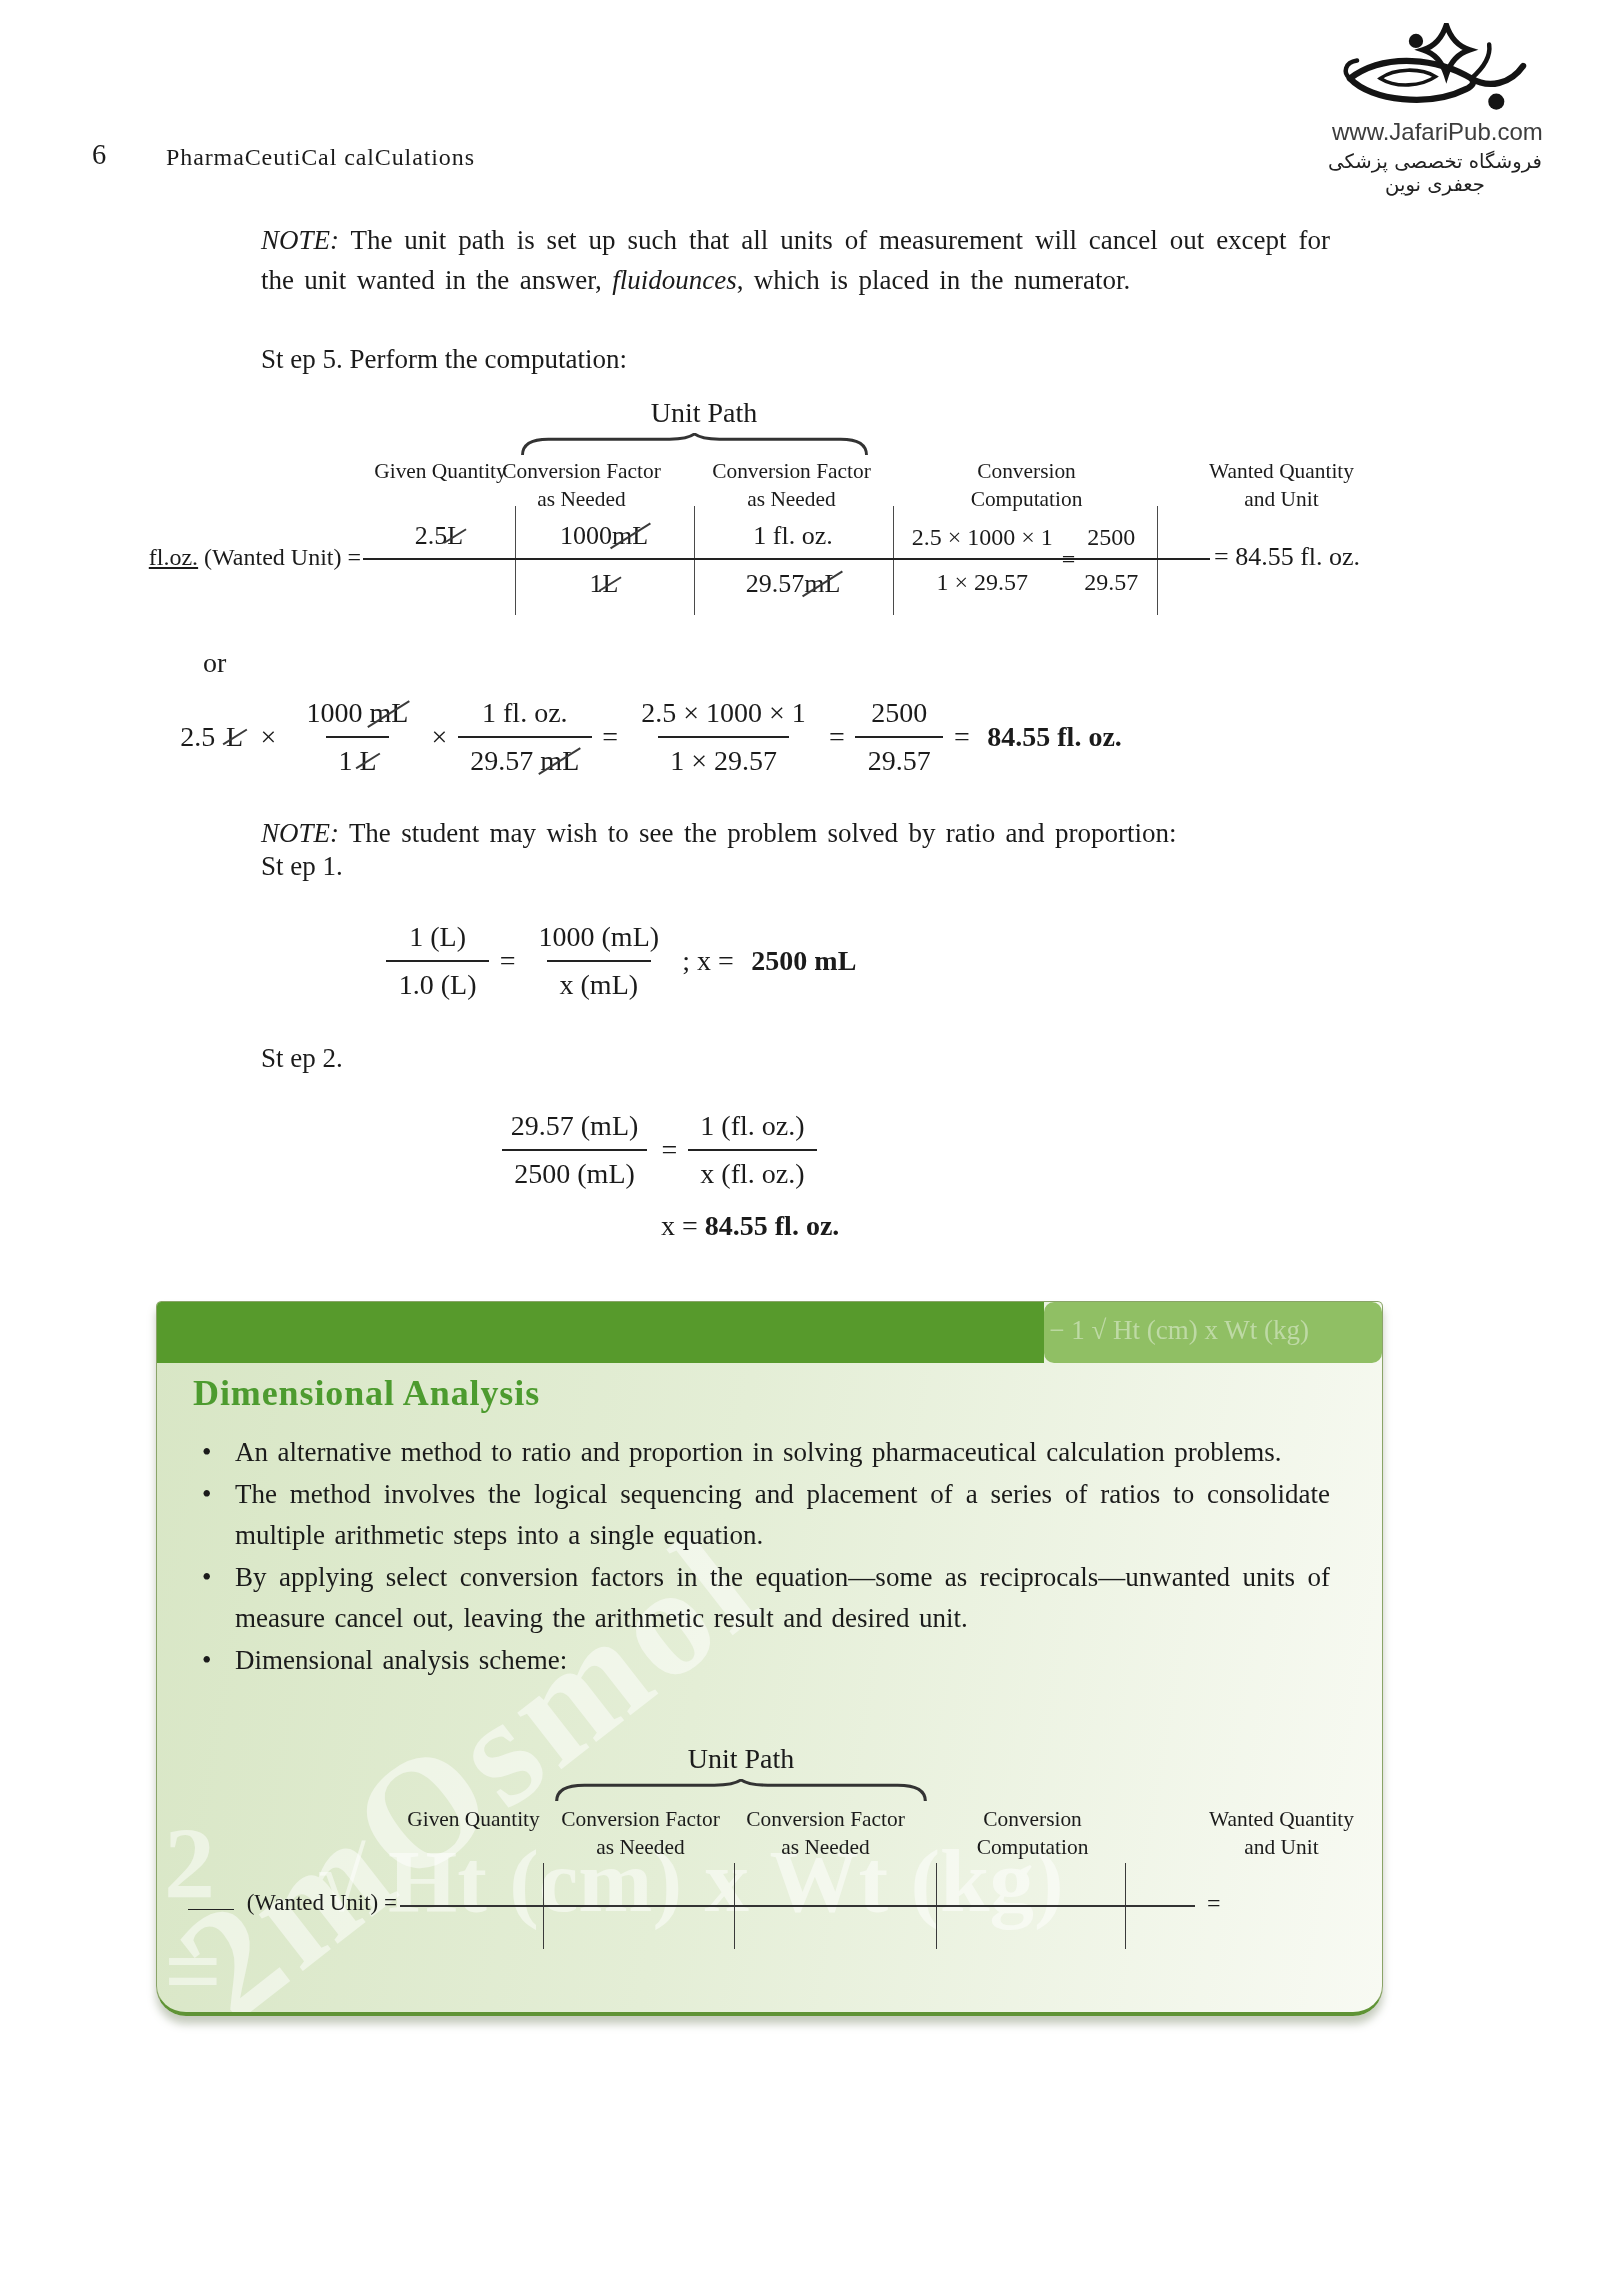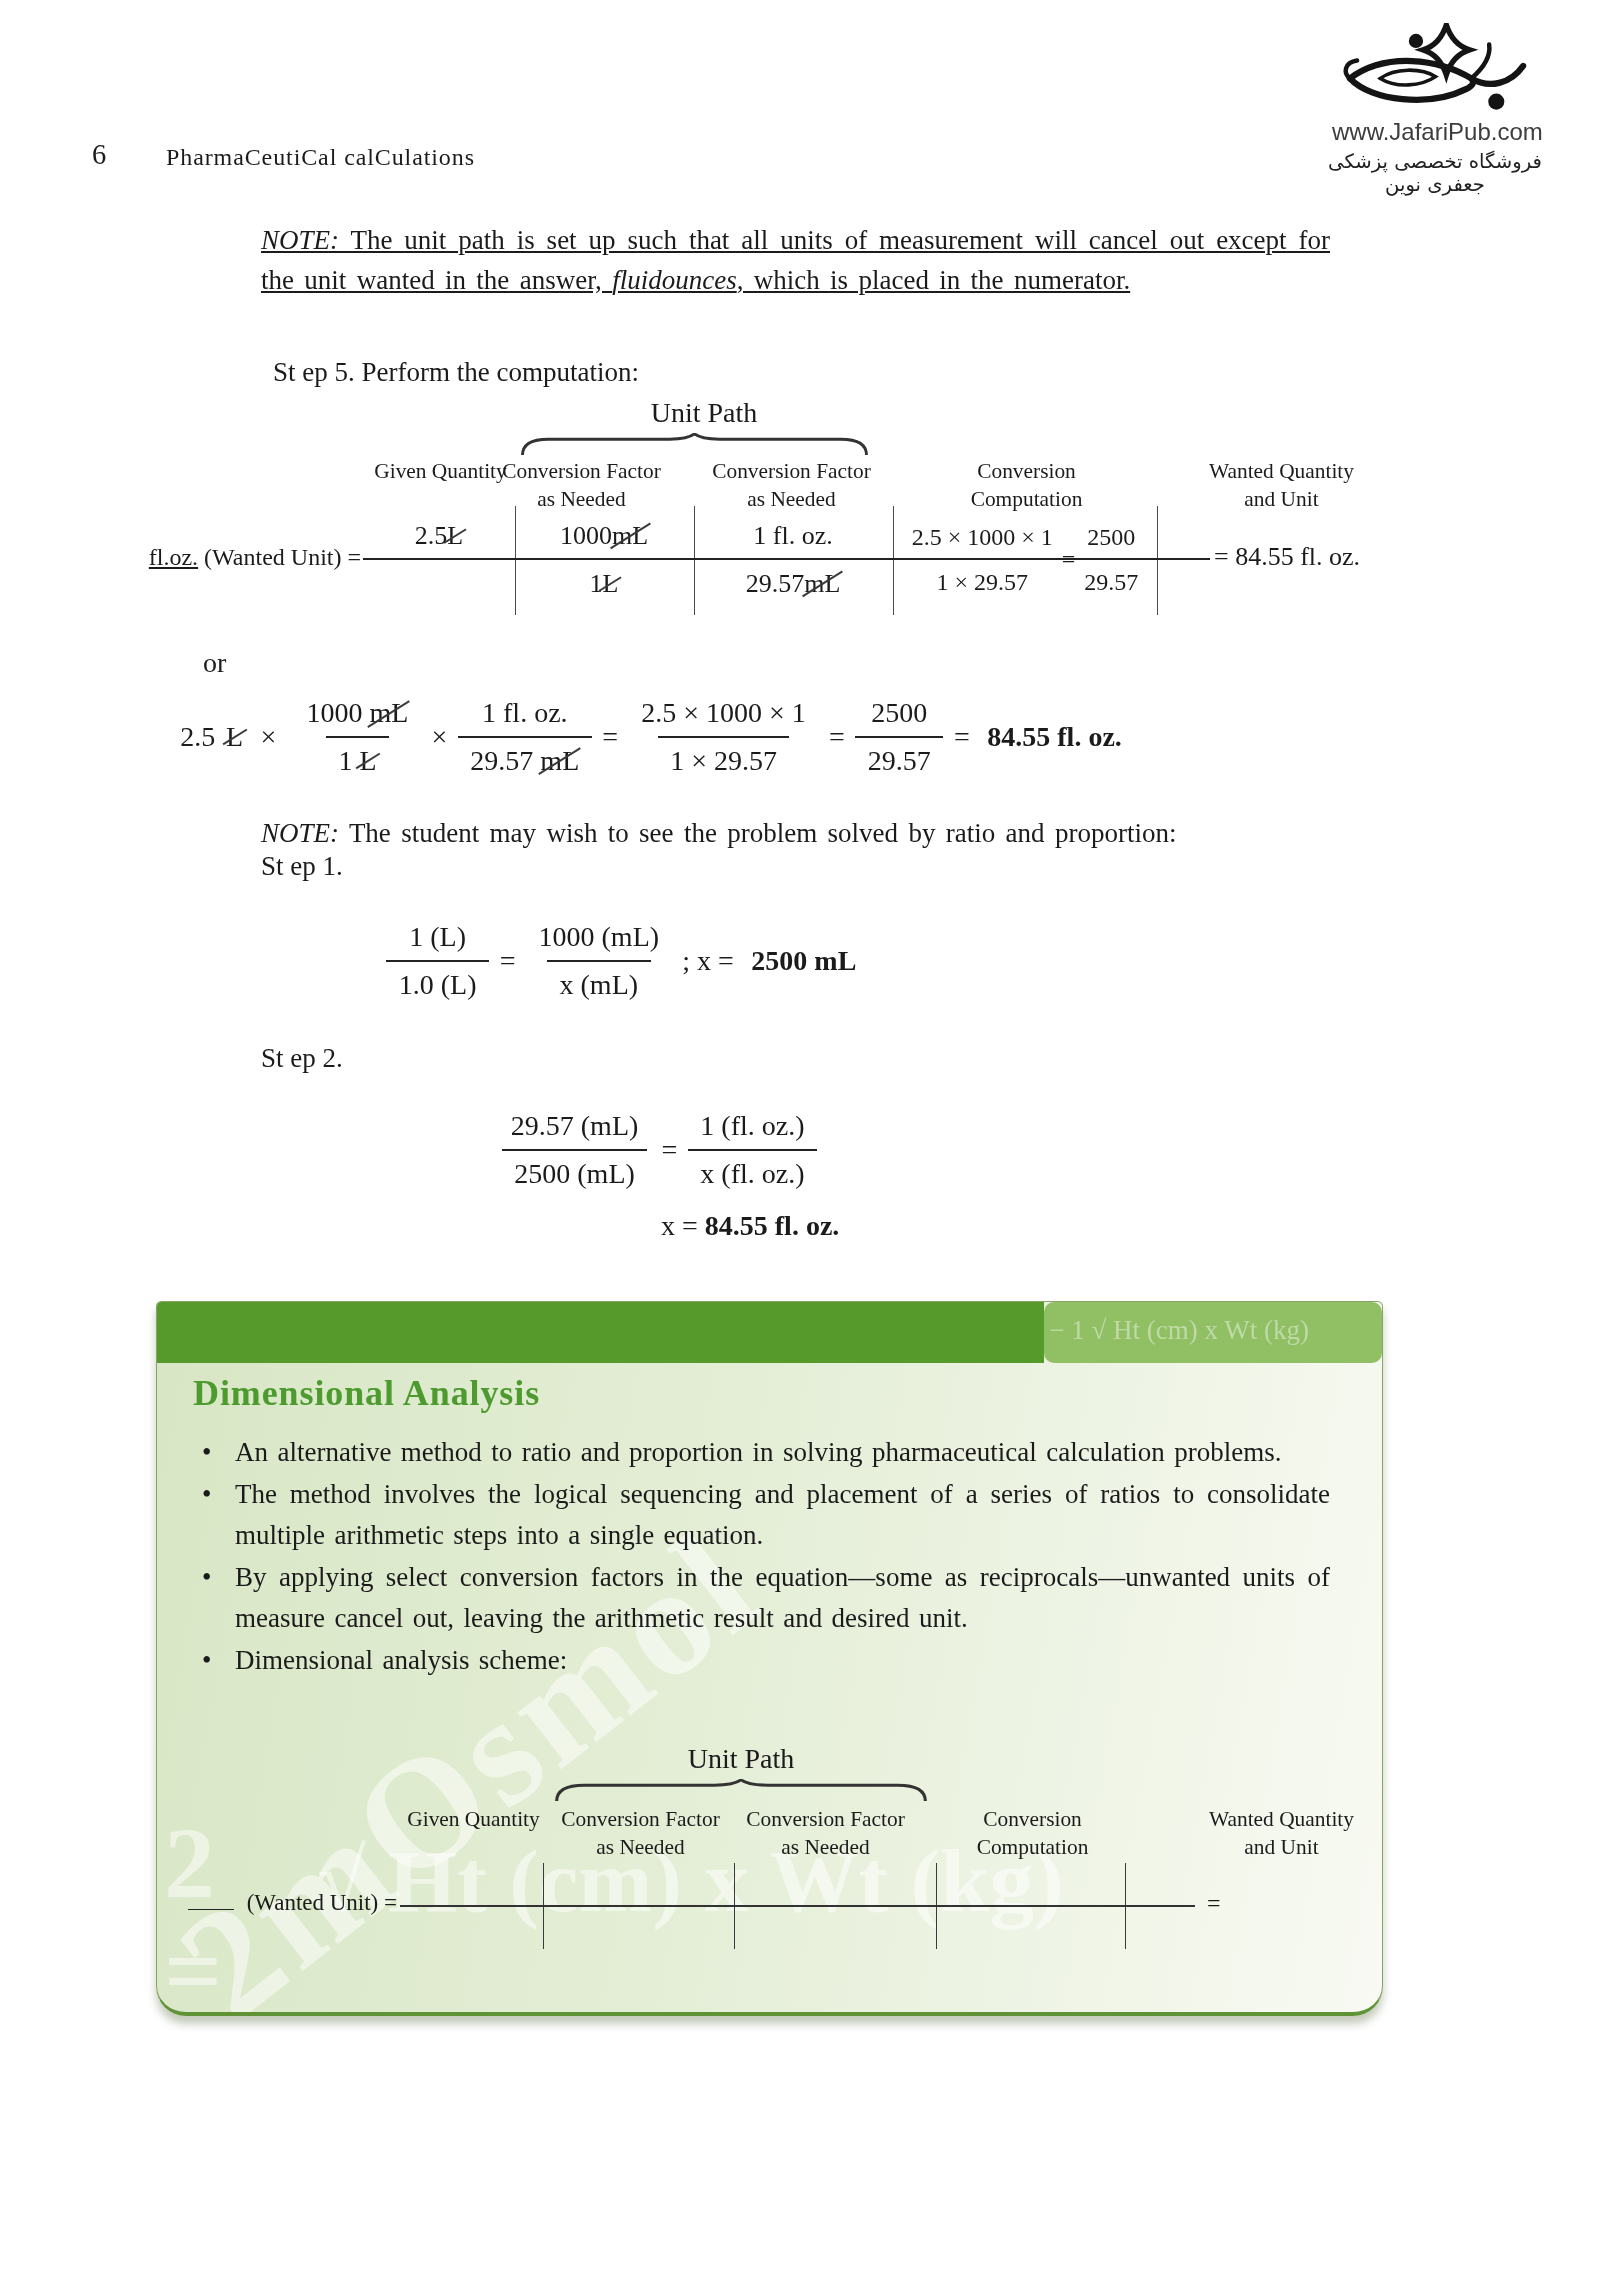--- a/index.html
+++ b/index.html
@@ -11,25 +11,25 @@
   .pgtitle{position:absolute;left:166px;top:144px;font-size:24px;letter-spacing:0.9px;}
   .logo{position:absolute;left:1341px;top:23px;width:191px;height:93px;}
   .siteurl{position:absolute;left:1332px;top:118px;width:209px;text-align:center;
            font-family:"Liberation Sans",sans-serif;font-size:24px;color:#3d3d3d;}
   .persian{position:absolute;left:1297px;top:150px;width:276px;text-align:center;direction:rtl;
            font-family:"DejaVu Sans",sans-serif;font-size:19.6px;color:#222;}
 
   
   .para{position:absolute;left:261px;width:1069px;font-size:27px;line-height:40px;
         text-align:justify;word-spacing:3.6px;margin:0;}
-  .p1{top:220px;text-decoration:underline;}
+  .p1{top:220px;}
   .p2{top:813px;width:1083px;}
   .it{font-style:italic;}
   .stepline{position:absolute;left:261px;font-size:27px;}
-  .s5{top:357px;margin-left:12px;}
+  .s5{top:344px;}
   .s1{top:851px;}
   .s2{top:1043px;}
   .orlbl{position:absolute;left:203px;top:647px;font-size:28px;}
 
   
   .uptitle{position:absolute;width:232px;text-align:center;font-size:28px;}
   .t1{left:588px;top:397px;}
   .brace{position:absolute;}
   .b1{left:520px;top:433px;width:349px;height:23px;}
   .uph{position:absolute;width:223px;text-align:center;font-size:21.4px;line-height:28px;}

